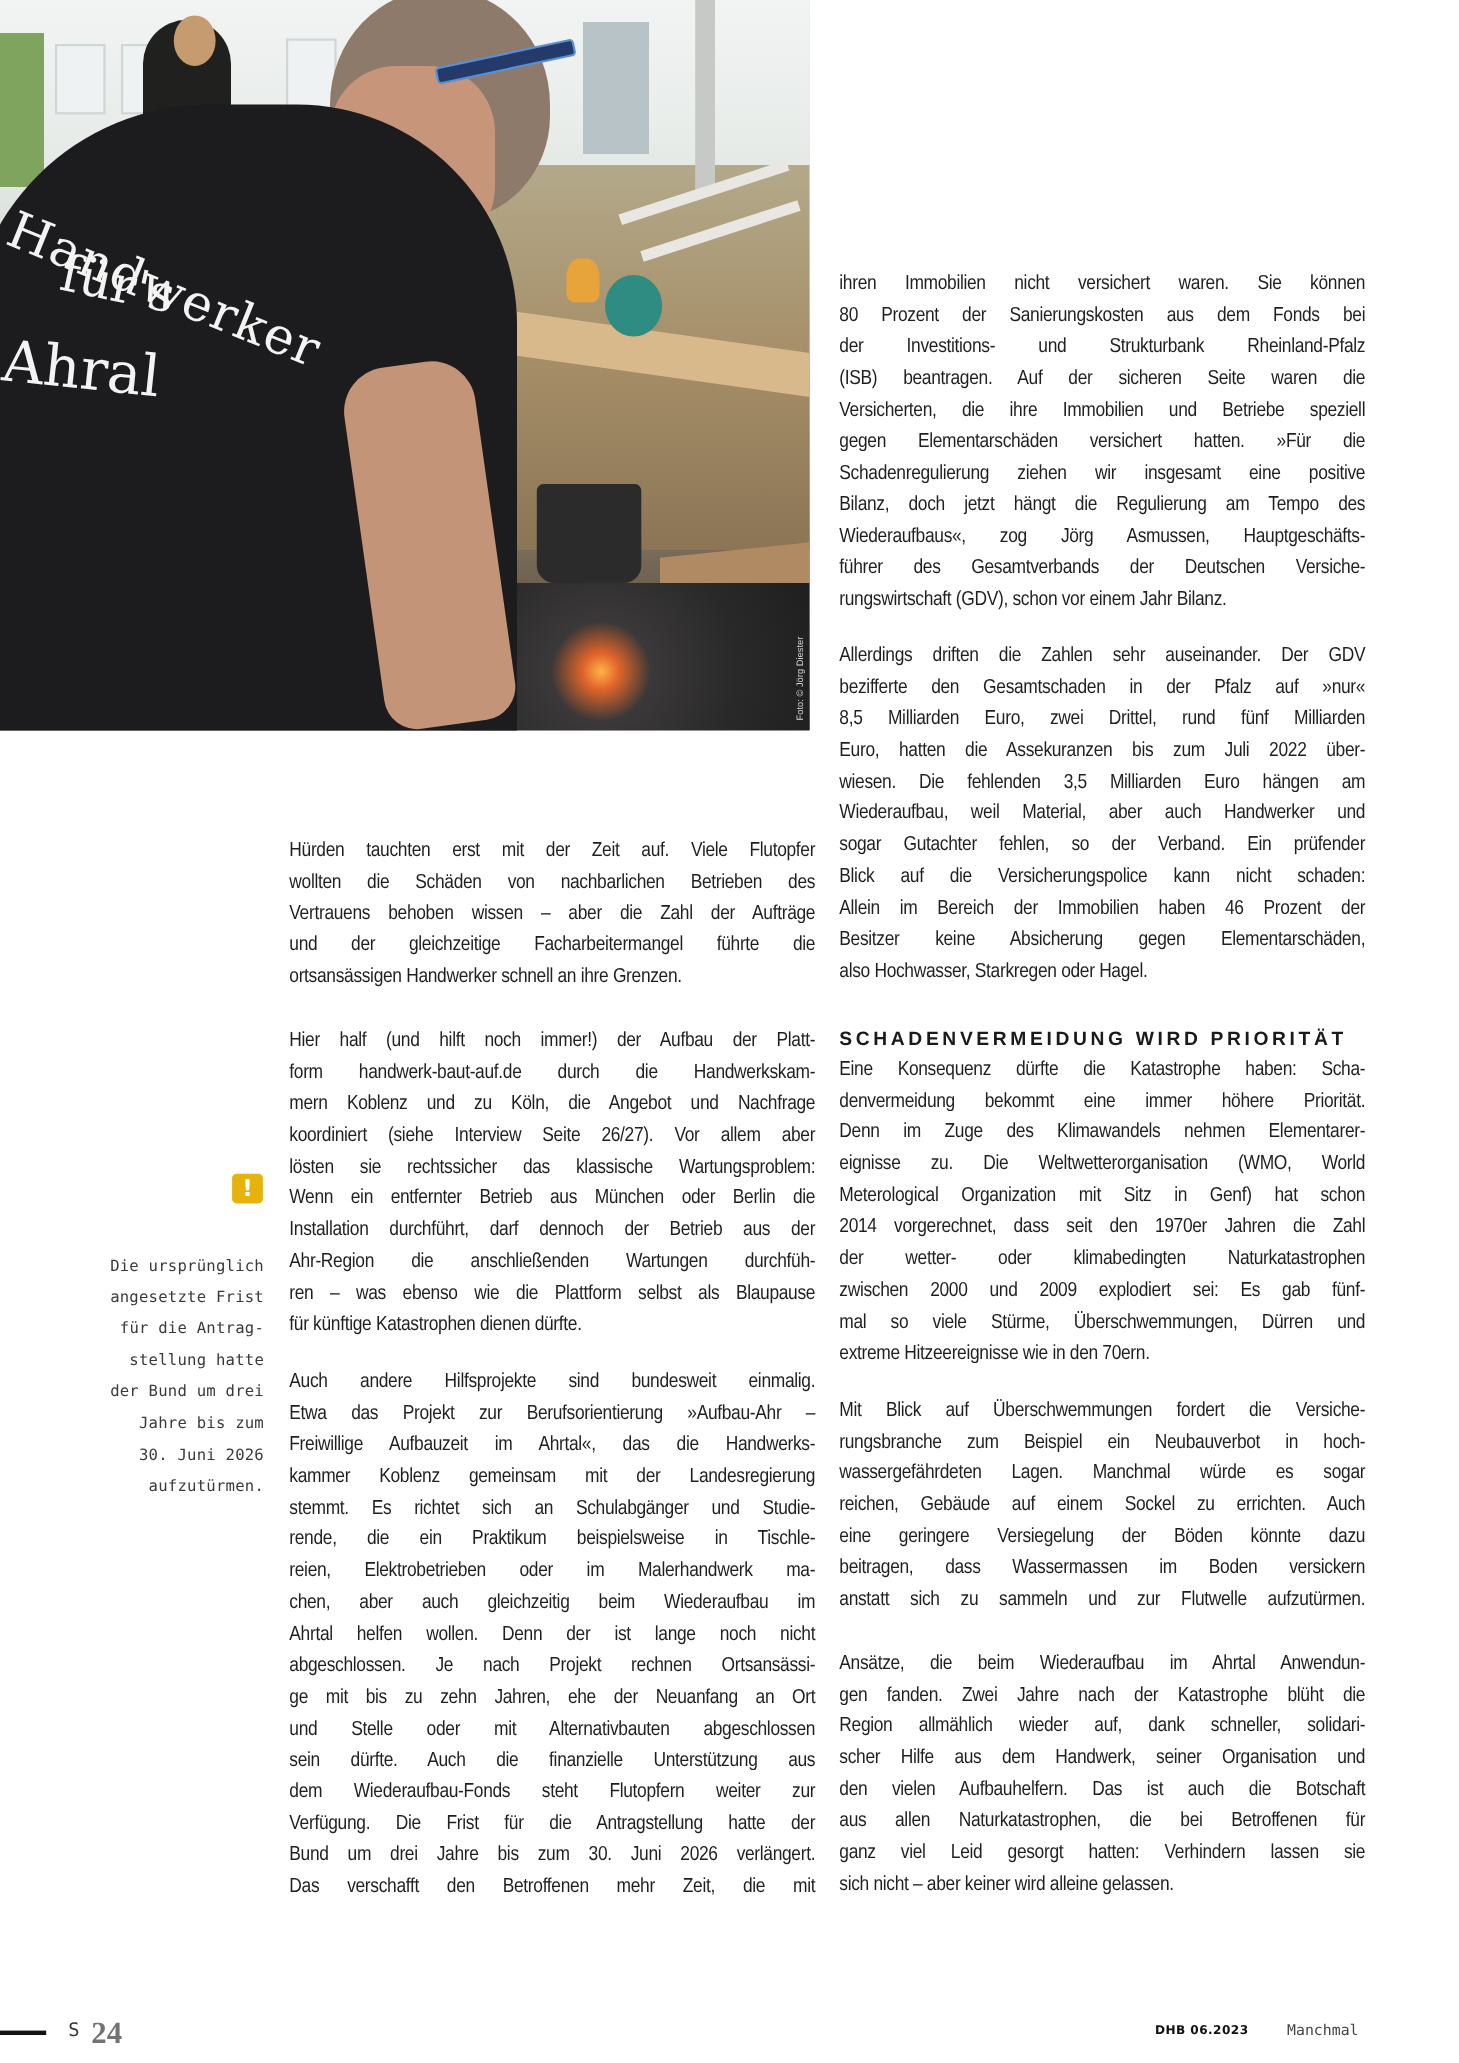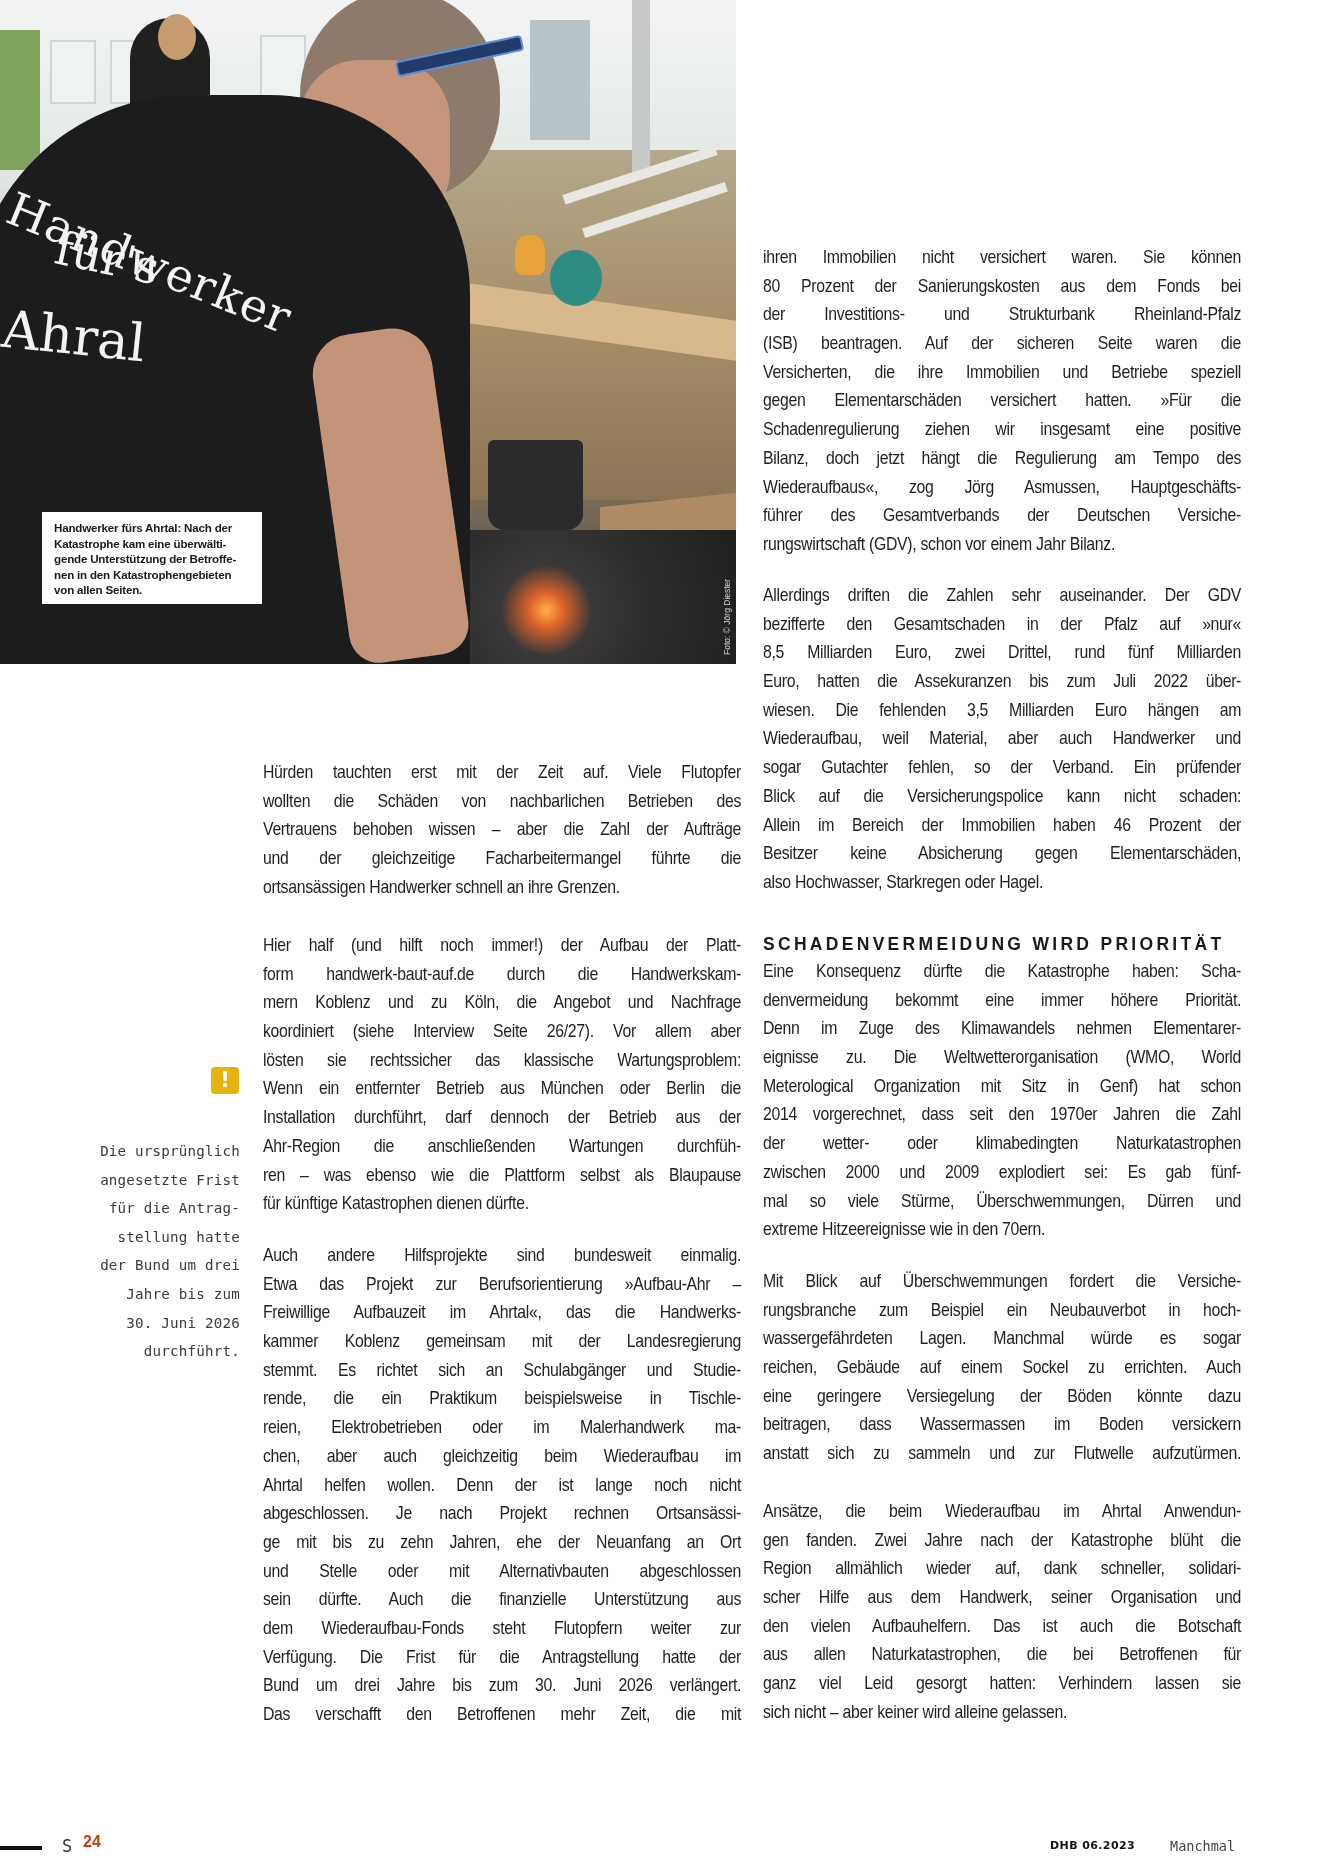--- a/index.html
+++ b/index.html
@@ -61,21 +61,21 @@
   
   .warn-icon { position: absolute; left: 211px; top: 1067px; width: 28px; height: 27px; background: #e5b20e; border-radius: 4px;
                color: #ffffff; font-weight: bold; font-size: 21px; line-height: 27px; text-align: center; font-family: "DejaVu Sans", sans-serif; }
   .note { position: absolute; left: 50px; top: 1103px; width: 190px; text-align: right;
           font-family: "DejaVu Sans Mono", monospace; font-size: 14.2px; line-height: 28.6px; color: #3a3a3a; letter-spacing: 0.2px; margin-top: 34px; }
   .note span { display: block; white-space: nowrap; }
 
   
   .footer-rule { position: absolute; left: 0; top: 1846px; width: 42px; height: 4px; background: #111111; }
   .footer-s { position: absolute; left: 62px; top: 1836px; font-family: "DejaVu Sans Mono", monospace; font-size: 17px; color: #333; }
-  .footer-page { position: absolute; left: 83px; top: 1833px; font-family: Liberation Sans, sans-serif; font-weight: bold; font-size: 16px; color: #c2410c; }
+  .footer-page { position: absolute; left: 83px; top: 1833px; font-family: Liberation Serif, serif; font-weight: bold; font-size: 28px; color: #737373; }
   .footer-issue { position: absolute; left: 1050px; top: 1839px; font-family: "DejaVu Sans", sans-serif; font-weight: bold; font-size: 11px; color: #111; letter-spacing: 0.4px; }
   .footer-section { position: absolute; left: 1170px; top: 1838px; font-family: "DejaVu Sans Mono", monospace; font-size: 13.5px; color: #444; }
 </style>
 </head>
 <body>
 
 <div class="photo">
   <div class="tent"></div>
   <div class="grass"></div>
   <div class="tent-window" style="left:50px;top:40px;"></div>
@@ -97,29 +97,20 @@
   <div class="man-head"></div>
   <div class="man-neck"></div>
   <div class="glasses"></div>
   <div class="man-back"></div>
   <div class="sleeve"></div>
   <div class="man-arm"></div>
   <span class="shirt-text shirt-1">Handwerker</span>
   <span class="shirt-text shirt-2">für's</span>
   <span class="shirt-text shirt-3">Ahral</span>
 
-  <div class="caption-box">
-    <div class="caption-text">
-      <div>Handwerker fürs Ahrtal: Nach der</div>
-      <div>Katastrophe kam eine überwälti-</div>
-      <div>gende Unterstützung der Betroffe-</div>
-      <div>nen in den Katastrophengebieten</div>
-      <div>von allen Seiten.</div>
-    </div>
-  </div>
   <div class="photo-credit">Foto: © Jörg Diester</div>
 </div>
 
 <div class="col col-mid" style="top:758px;">
   <span class="line">Hürden tauchten erst mit der Zeit auf. Viele Flutopfer</span>
   <span class="line">wollten die Schäden von nachbarlichen Betrieben des</span>
   <span class="line">Vertrauens behoben wissen – aber die Zahl der Aufträge</span>
   <span class="line">und der gleichzeitige Facharbeitermangel führte die</span>
   <span class="line last">ortsansässigen Handwerker schnell an ihre Grenzen.</span>
 </div>
@@ -223,20 +214,20 @@
 
 <div class="warn-icon">!</div>
 <div class="note">
   <span>Die ursprünglich</span>
   <span>angesetzte Frist</span>
   <span>für die Antrag-</span>
   <span>stellung hatte</span>
   <span>der Bund um drei</span>
   <span>Jahre bis zum</span>
   <span>30. Juni 2026</span>
-  <span>durchführt.</span>
+  <span>aufzutürmen.</span>
 </div>
 
 <div class="footer-rule"></div>
 <span class="footer-s">S</span>
 <span class="footer-page">24</span>
 <span class="footer-issue">DHB 06.2023</span>
 <span class="footer-section">Manchmal</span>
 
 </body></html>

